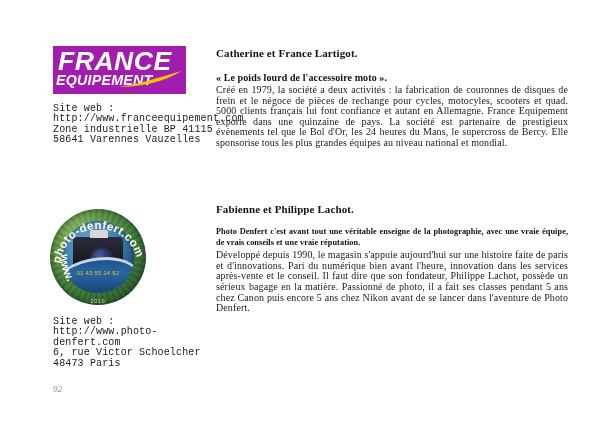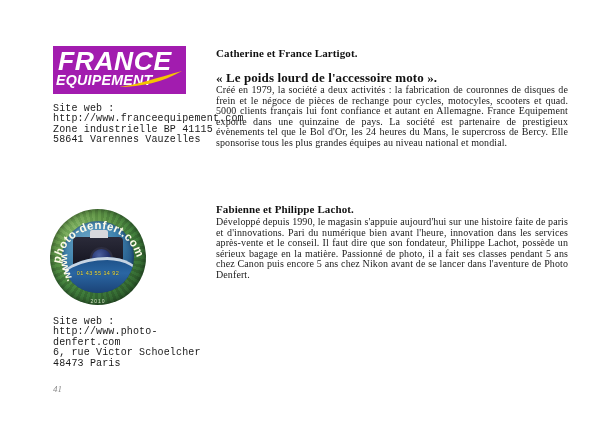--- a/index.html
+++ b/index.html
@@ -209,21 +209,21 @@
     font-family: "Liberation Serif", serif;
     font-weight: bold;
     font-size: 11px;
     line-height: 11px;
     letter-spacing: 0.1px;
     color: #111;
   }
   .tagline {
     font-family: "Liberation Serif", serif;
     font-weight: bold;
-    font-size: 13px;
+    font-size: 10px;
     line-height: 11px;
     letter-spacing: 0.1px;
     color: #111;
   }
   .lead {
     font-family: "Liberation Serif", serif;
     font-weight: bold;
     font-size: 8.3px;
     line-height: 10.6px;
     letter-spacing: 0.05px;
@@ -296,19 +296,20 @@
         </svg>
         <div class="pd-year">2010</div>
       </div>
       <div class="addr" style="margin-top:12px; margin-left:3px;">Site web : http://www.photo-denfert.com
 6, rue Victor Schoelcher
 48473 Paris</div>
     </div>
 
     <div class="text-col" style="top:204px;">
       <div class="owner">Fabienne et Philippe Lachot.</div>
+      <div class="lead" style="margin-top:12px;">Photo Denfert c'est avant tout une véritable enseigne de la photographie, avec une vraie équipe, de vrais conseils et une vraie réputation.</div>
       <div class="body-par" style="margin-top:2px;">Développé depuis 1990, le magasin s'appuie aujourd'hui sur une histoire faite de paris et d'innovations. Pari du numérique bien avant l'heure, innovation dans les services après-vente et le conseil. Il faut dire que son fondateur, Philippe Lachot, possède un sérieux bagage en la matière. Passionné de photo, il a fait ses classes pendant 5 ans chez Canon puis encore 5 ans chez Nikon avant de se lancer dans l'aventure de Photo Denfert.</div>
     </div>
   </div>
 
-  <div class="page-num">41</div>
+  <div class="page-num">92</div>
 
 </div>
 
 </body></html>

